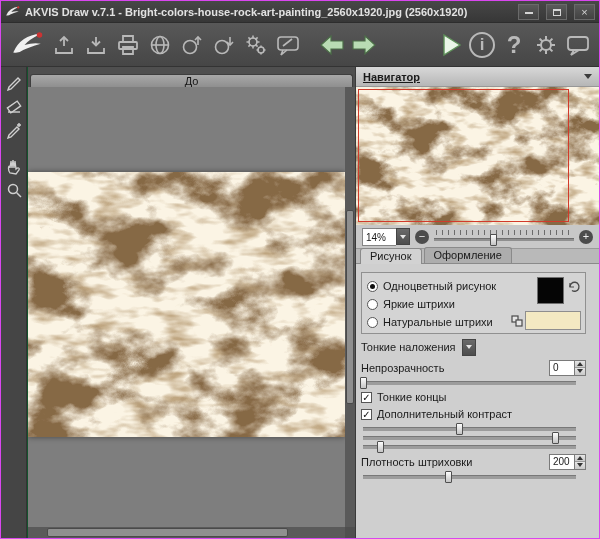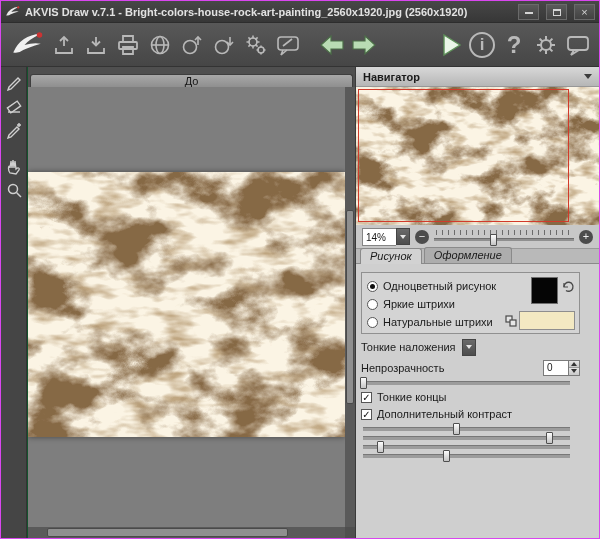--- a/index.html
+++ b/index.html
@@ -35,41 +35,41 @@
   .viewport{position:absolute;top:20px;left:0;right:10px;bottom:11px;background:#7e7e7e;overflow:hidden;}
   .art{position:absolute;top:85px;left:0;box-shadow:0 0 6px rgba(0,0,0,.45);}
   .vsb{position:absolute;top:20px;right:0;bottom:11px;width:10px;background:#5a5a5a;}
   .vsb .thumb{position:absolute;left:1px;right:1px;top:28%;height:44%;background:#8f8f8f;border:1px solid #4a4a4a;border-radius:2px;}
   .hsb{position:absolute;left:0;right:10px;bottom:0;height:11px;background:#5a5a5a;}
   .hsb .thumb{position:absolute;top:1px;bottom:1px;left:6%;width:76%;background:#8f8f8f;border:1px solid #4a4a4a;border-radius:2px;}
   .corner{position:absolute;right:0;bottom:0;width:10px;height:11px;background:#4f4f4f;}
 
   
   .rp{position:absolute;top:66px;left:354px;right:0;bottom:0;background:#cfcfcf;border-left:1px solid #3a3a3a;font-size:11px;color:#1a1a1a;}
-  .navh{height:20px;background:linear-gradient(#d8d8d8,#b6b6b6);border-bottom:1px solid #979797;display:flex;align-items:center;padding:0 7px;font-weight:bold;}
+  .navh{height:20px;background:linear-gradient(#d8d8d8,#b6b6b6);border-bottom:1px solid #979797;display:flex;align-items:center;padding:0 7px;font-weight:bold;text-decoration:underline;}
   .navh .spacer{flex:1;}
   .tri-dn{width:0;height:0;border-left:4px solid transparent;border-right:4px solid transparent;border-top:5px solid #3c3c3c;}
   .navthumb{position:relative;height:138px;background:#9a9a9a;overflow:hidden;}
   .viewframe{position:absolute;left:2px;top:2px;width:87%;height:calc(100% - 5px);border:1px solid #d23a2a;}
   .zoomrow{height:24px;background:#c8c8c8;border-bottom:1px solid #9a9a9a;display:flex;align-items:center;padding:0 6px;gap:5px;}
   .zfield{display:flex;height:17px;}
   .zval{width:34px;background:#fff;border:1px solid #858585;border-right:none;font-size:10px;display:flex;align-items:center;padding:8px 3px;}
   .zbtn{width:14px;background:linear-gradient(#6a6a6a,#4d4d4d);border:1px solid #444;display:flex;align-items:center;justify-content:center;}
   .zbtn .tri-dn{border-top-color:#e6e6e6;border-left-width:3px;border-right-width:3px;border-top-width:4px;}
   .zcirc{width:14px;height:14px;border-radius:50%;background:#4c4c4c;color:#eee;font-size:11px;line-height:12px;text-align:center;}
   .zslider{flex:1;position:relative;height:14px;}
   .zticks{position:absolute;left:2px;right:2px;top:0;height:5px;background:repeating-linear-gradient(90deg,#6b6b6b 0 1px,transparent 1px 6px);}
   .ztrack{position:absolute;left:0;right:0;top:8px;height:3px;background:#8f8f8f;border-top:1px solid #6e6e6e;}
   .sthumb{position:absolute;top:-5px;width:7px;height:12px;margin-left:-3px;background:linear-gradient(#fdfdfd,#c4c4c4);border:1px solid #4f4f4f;border-radius:1px;}
 
-  .ptabs{height:15px;background:#b9b9b9;border-bottom:1px solid #8a8a8a;display:flex;align-items:flex-end;padding:2px 4px 0 4px;gap:2px;font-style:italic;}
+  .ptabs{height:15px;background:#b9b9b9;border-bottom:1px solid #8a8a8a;display:flex;align-items:flex-end;padding:2px 4px 0 4px;gap:2px;}
   .ptab{padding:1px 9px 2px 9px;border:1px solid #8a8a8a;border-bottom:none;border-radius:3px 3px 0 0;background:#adadad;}
   .ptab.active{background:#d2d2d2;position:relative;top:1px;}
 
-  .pbody{position:absolute;top:202px;left:0;right:0;bottom:0;overflow:hidden;padding:3px 19px 0 5px;}
+  .pbody{position:absolute;top:202px;left:0;right:0;bottom:0;overflow:hidden;padding:3px 13px 0 5px;}
   .groupbox{position:relative;border:1px solid #909090;background:#d4d4d4;height:62px;padding:4px 4px 0 5px;}
   .radiorow{display:flex;align-items:center;gap:5px;height:18px;}
   .rb{width:11px;height:11px;border-radius:50%;background:#fff;border:1px solid #555;display:flex;align-items:center;justify-content:center;flex:none;}
   .rdot{width:5px;height:5px;border-radius:50%;background:#101010;}
   .swatches{position:absolute;right:4px;top:3px;width:74px;height:54px;}
   .sw-black{position:absolute;top:1px;right:17px;width:27px;height:27px;border:1px solid #6e6e6e;}
   .sw-reset{position:absolute;top:4px;right:0;}
   .sw-paper{position:absolute;bottom:0;right:0;width:56px;height:19px;border:1px solid #8e8e8e;}
   .sw-swap{position:absolute;bottom:3px;right:58px;}
 
@@ -402,19 +402,33 @@
         </div>
 
       <div class="ptrack">
           <span class="sthumb" style="left: 90%;"></span>
         </div>
 
       <div class="ptrack">
           <span class="sthumb" style="left: 8%;"></span>
         </div>
 
+      <div class="labelrow">
+        <span class="lbl">Плотность штриховки</span>
+        <span class="spin">
+          <span class="spv">200</span>
+          <span class="sparrs">
+              <div>
+                <span class="tri-up-s"></span>
+              </div>
+              <div>
+                <span class="tri-dn-s"></span>
+              </div>
+            </span>
+        </span>
+      </div>
       <div class="ptrack">
           <span class="sthumb" style="left: 40%;"></span>
         </div>
 
     </div>
   </div>
 </div>
 
 </body></html>

